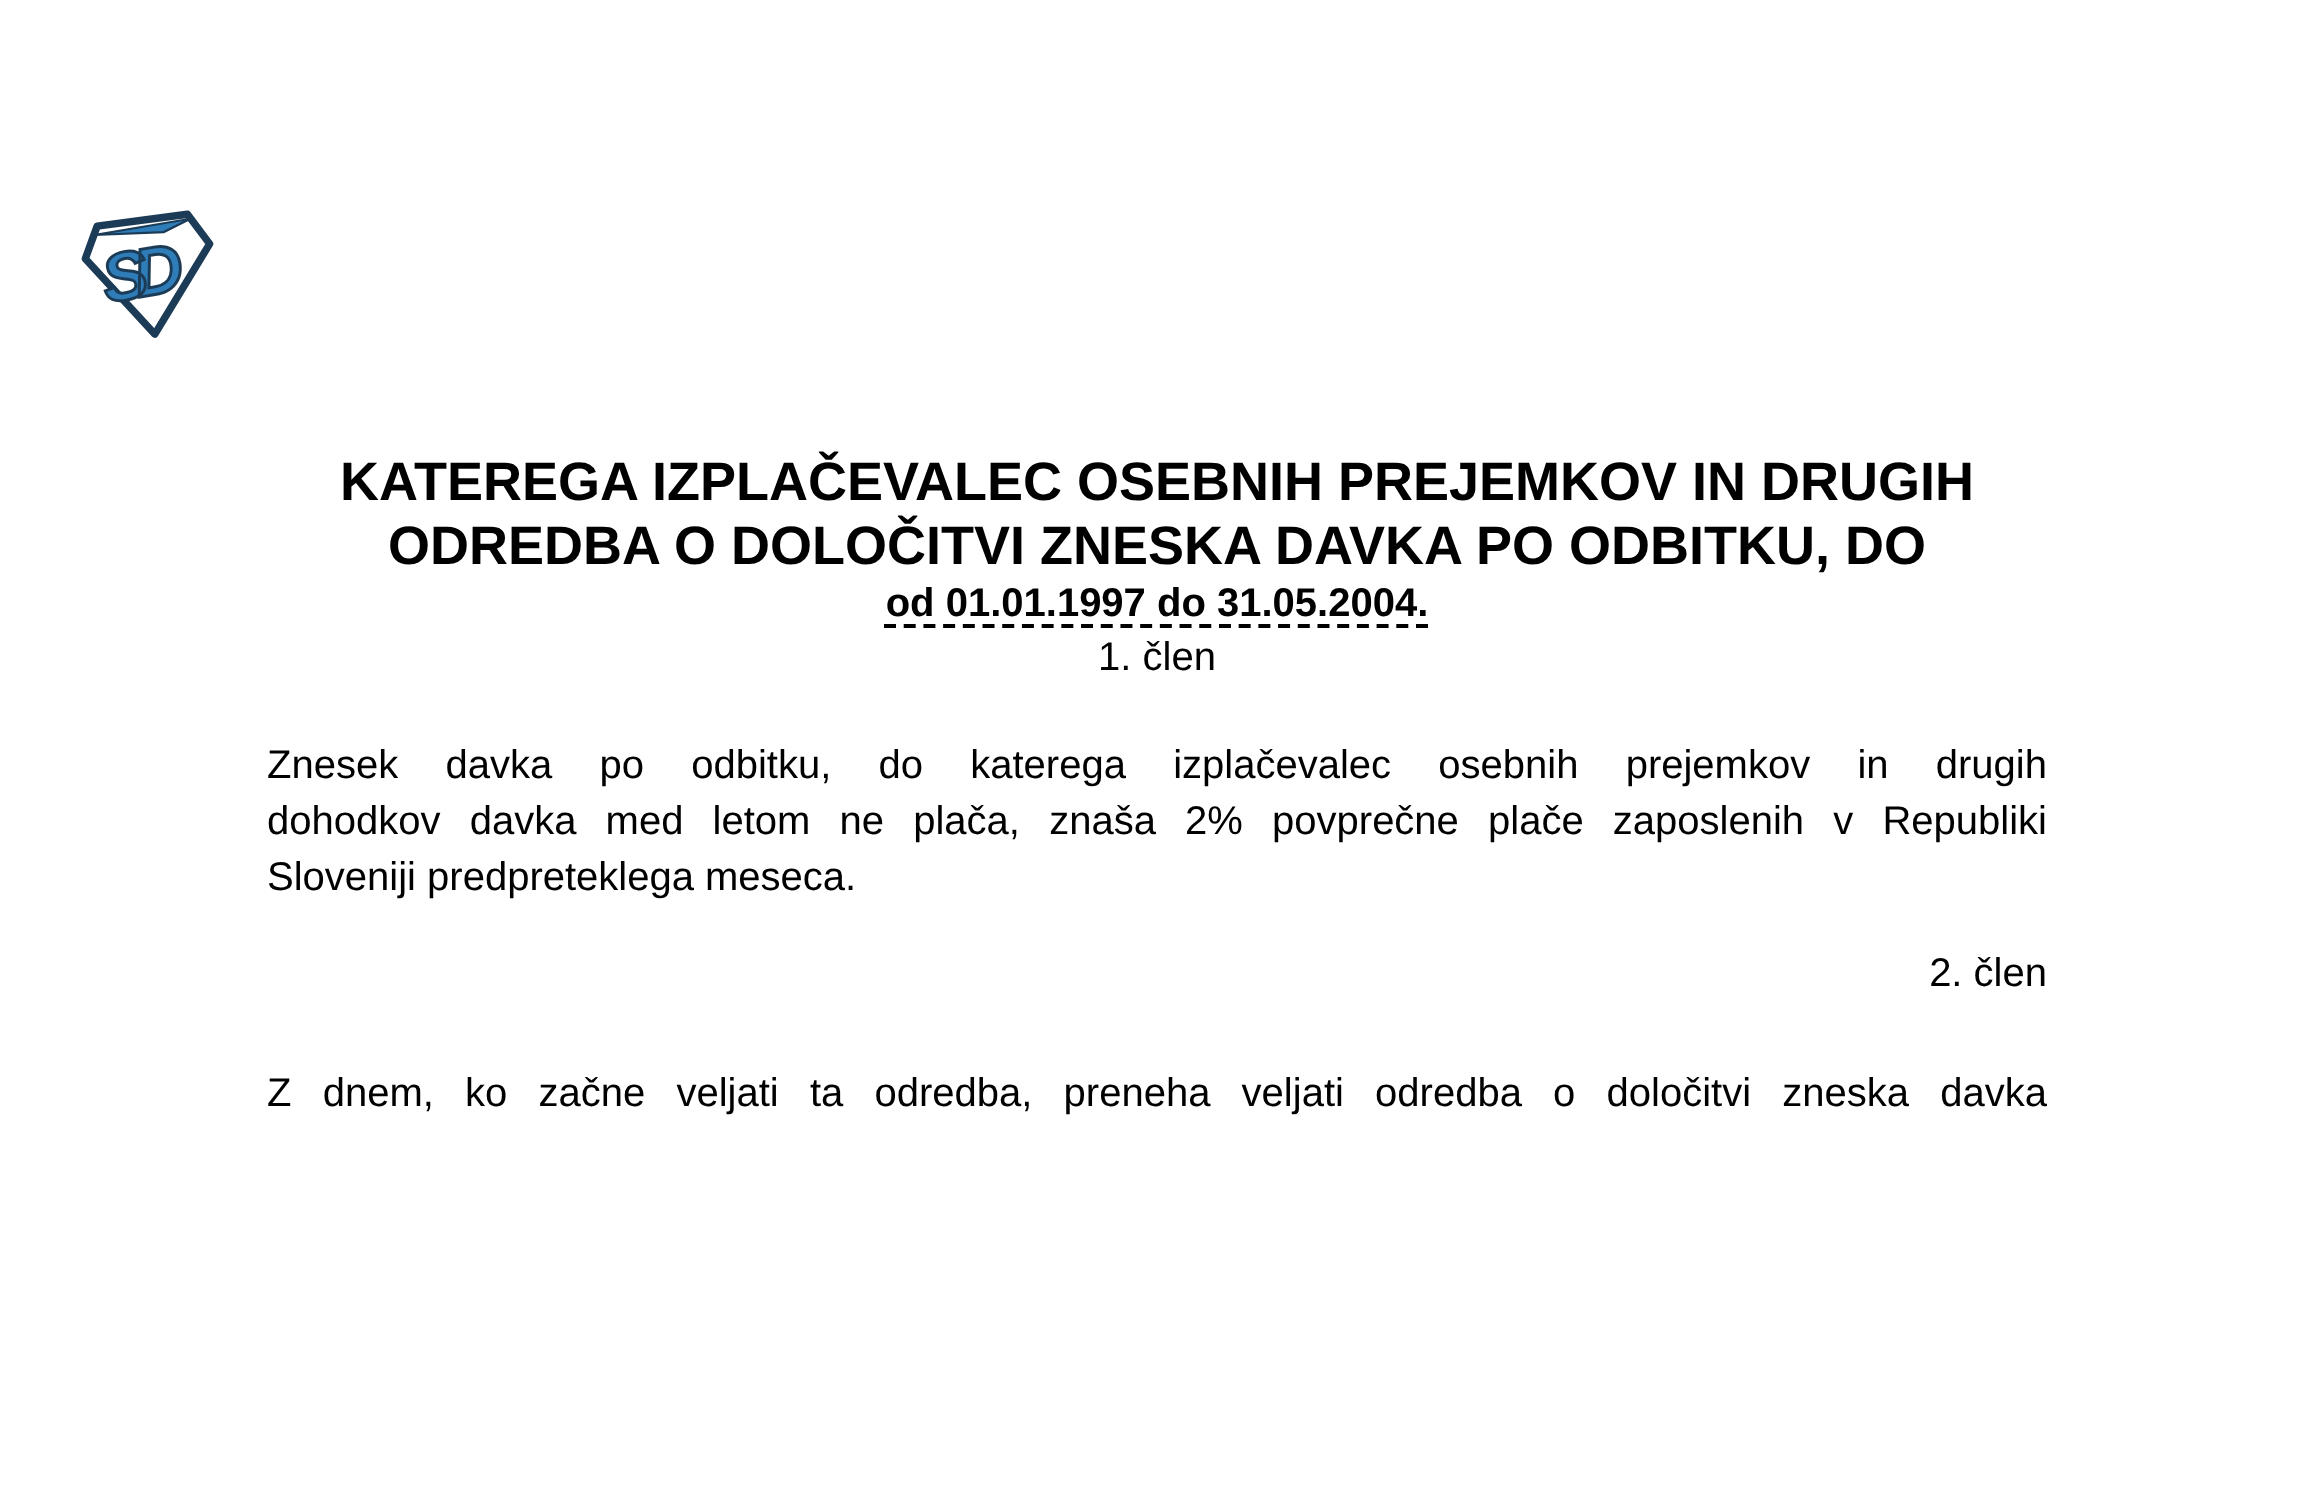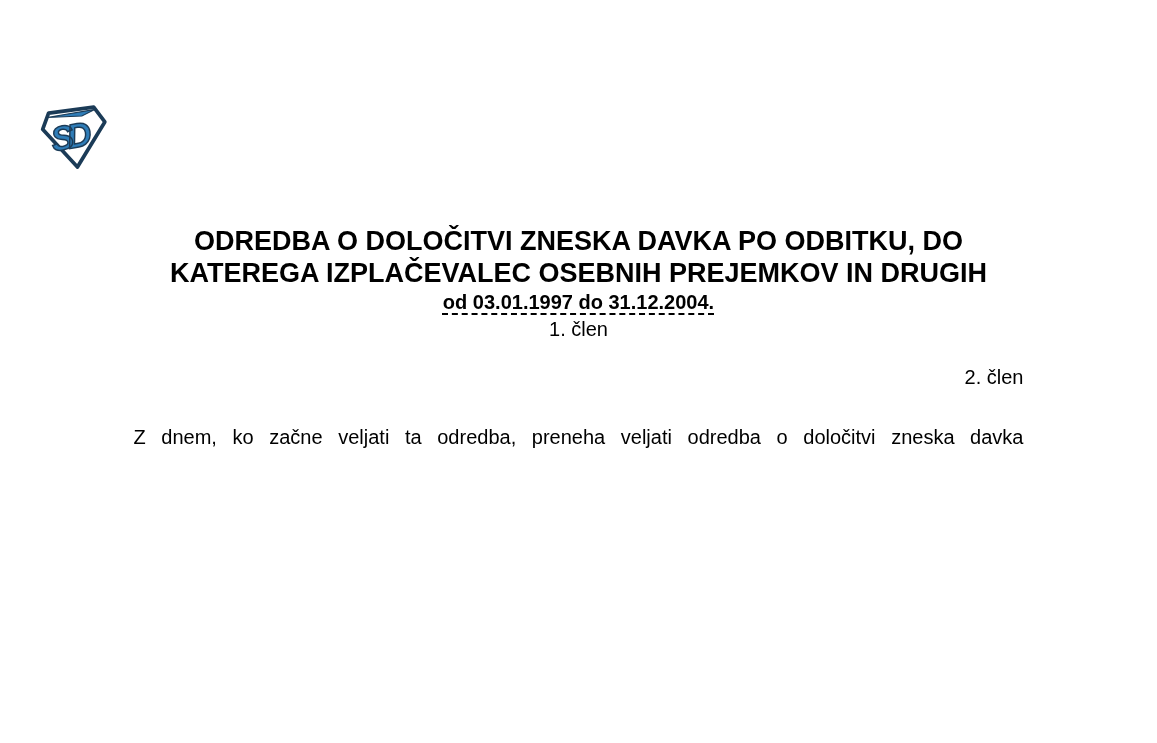--- a/index.html
+++ b/index.html
@@ -70,31 +70,36 @@
   <svg viewBox="0 0 100 94" width="74" height="70">
     <path d="M9 38 L17 16 L78 8 L93 28 L56 89 Z" fill="#ffffff" stroke="#1b3b57" stroke-width="5" stroke-linejoin="round"></path>
     <path d="M15 22 L80 11 L62 20 Z" fill="#2f7db8" stroke="#1b3b57" stroke-width="1.5"></path>
     <text x="20" y="63" font-family="Liberation Sans, sans-serif" font-size="46" font-weight="bold" font-style="italic" fill="#2f7db8" stroke="#1b3b57" stroke-width="2" letter-spacing="-9" transform="rotate(-10 50 47)">SD</text>
   </svg>
 </div>
 
 <div class="content">
 
   <div class="title">
+      <div class="tline">KATEREGA IZPLAČEVALEC OSEBNIH PREJEMKOV IN DRUGIH</div>
       <div class="tline">ODREDBA O DOLOČITVI ZNESKA DAVKA PO ODBITKU, DO</div>
-      <div class="tline">KATEREGA IZPLAČEVALEC OSEBNIH PREJEMKOV IN DRUGIH</div>
     </div>
 
   <div class="centerline validity2">
-    <span class="dashed-underline bold">od 03.01.1997 do 31.12.2004.</span>
+    <span class="dashed-underline bold">od 01.01.1997 do 31.05.2004.</span>
   </div>
 
 
   <div class="article-heading h1m">1. člen</div>
 
+  <div class="para p1m">
+      <div class="tline">Znesek davka po odbitku, do katerega izplačevalec osebnih prejemkov in drugih</div>
+      <div class="tline">dohodkov davka med letom ne plača, znaša 2% povprečne plače zaposlenih v Republiki</div>
+      <div class="tline tline-last">Sloveniji predpreteklega meseca.</div>
+    </div>
 
   <div class="article-heading h2m">2. člen</div>
 
   <div class="para stretch p2m">
       <div class="tline tline-last">Z dnem, ko začne veljati ta odredba, preneha veljati odredba o določitvi zneska davka</div>
     </div>
 
 </div>
 
 </body></html>

